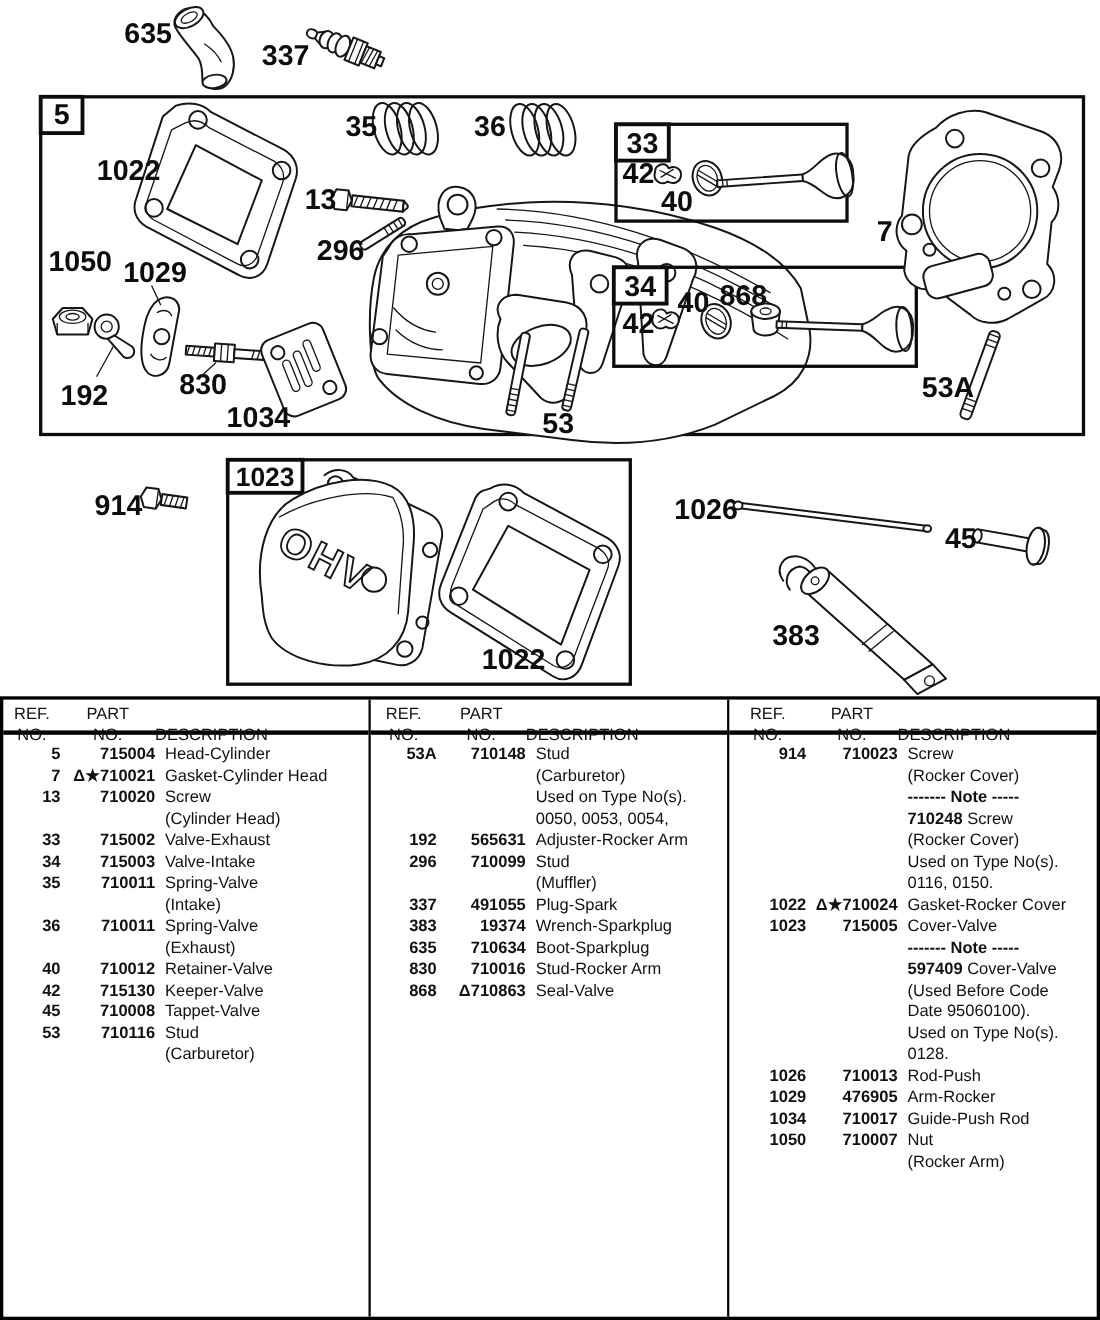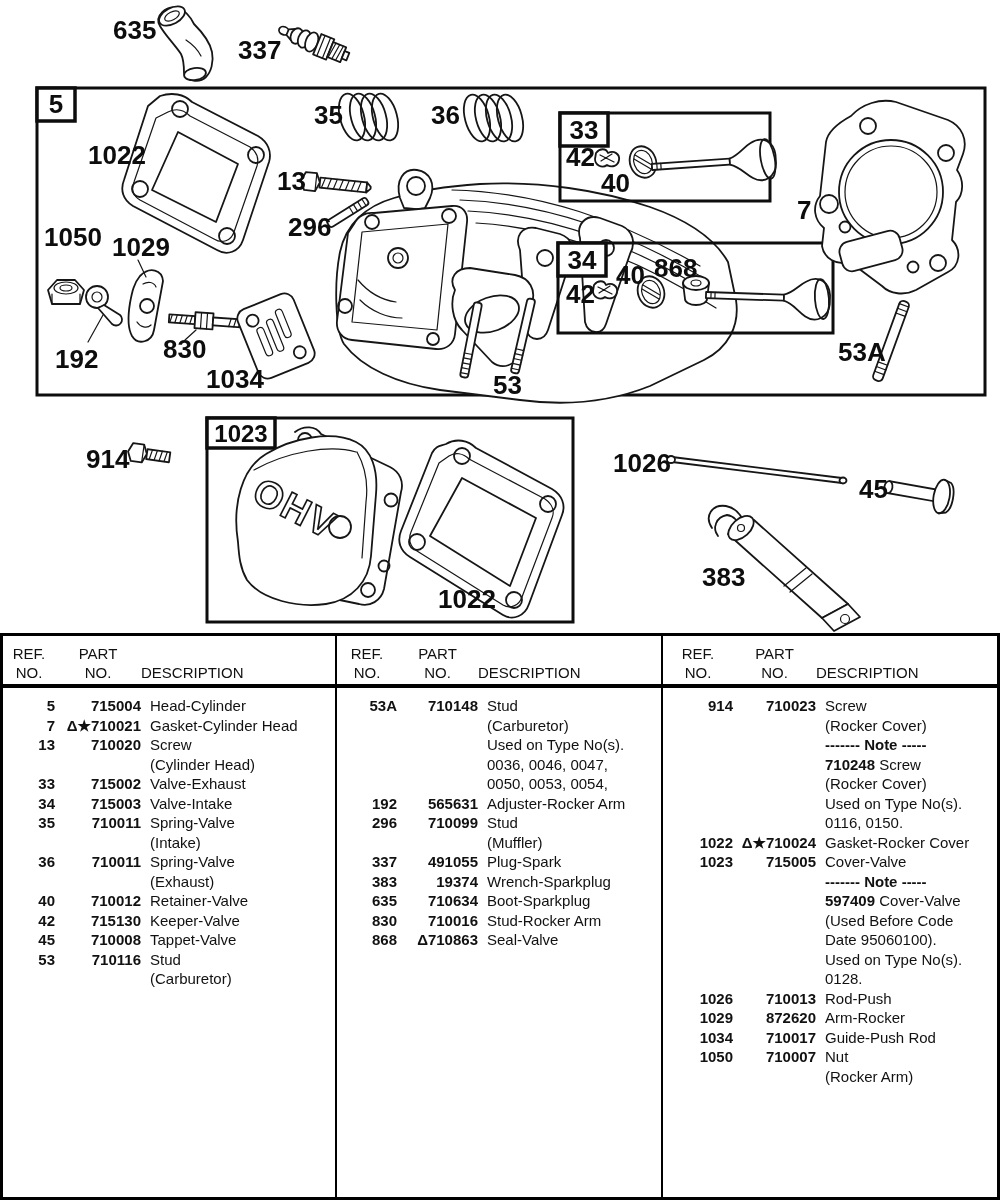--- a/index.html
+++ b/index.html
@@ -16,21 +16,21 @@
   .lblc{font:bold 26px "Liberation Sans",sans-serif;fill:#0d0d0d;text-anchor:middle;}
   .ohv{font:bold 38px "Liberation Sans",sans-serif;fill:#fff;stroke:#161616;stroke-width:1.7;letter-spacing:2px;}
   
   #parts-table{position:absolute;left:0;top:633px;width:1000px;height:567px;box-sizing:border-box;
     border:3px solid #000;display:grid;grid-template-columns:332px 326px 336px;background:#fff;}
   .tcol{box-sizing:border-box;border-left:2px solid #000;display:flex;flex-direction:column;min-width:0;
     --w1:52px;--w2:86px;}
   .tcol.c1{border-left:none;}
   .tcol.c2{--w1:60px;--w2:81px;}
   .tcol.c3{--w1:70px;--w2:83px;}
-  .thead{box-sizing:border-box;height:52px;border-bottom:4px solid #000;display:grid;
+  .thead{box-sizing:border-box;height:32px;border-bottom:4px solid #000;display:grid;
     grid-template-columns:var(--w1) var(--w2) 1fr;align-items:end;padding:4px 0 2px;font-size:15px;line-height:19px;}
   .h-ref,.h-part{display:flex;flex-direction:column;align-items:center;}
   .h-desc{text-align:left;}
   .rows{padding-top:8px;}
   .trow{display:grid;grid-template-columns:var(--w1) var(--w2) 1fr;font-size:15px;line-height:19.5px;}
   .c-ref,.c-part{text-align:right;font-weight:bold;white-space:pre;}
   .c-desc{padding-left:9px;white-space:pre;}
   .c-bold{font-weight:bold;}
 </style>
 </head>
@@ -431,25 +431,20 @@
             <span class="c-desc"><span class="c-bold"></span><span class="c-rest">(Carburetor)</span></span>
           </div>
           <div class="trow">
             <span class="c-ref"></span>
             <span class="c-part"></span>
             <span class="c-desc"><span class="c-bold"></span><span class="c-rest">Used on Type No(s).</span></span>
           </div>
           <div class="trow">
             <span class="c-ref"></span>
             <span class="c-part"></span>
-            <span class="c-desc"><span class="c-bold"></span><span class="c-rest">0036, 0046, 0047,</span></span>
-          </div>
-          <div class="trow">
-            <span class="c-ref"></span>
-            <span class="c-part"></span>
             <span class="c-desc"><span class="c-bold"></span><span class="c-rest">0050, 0053, 0054,</span></span>
           </div>
           <div class="trow">
             <span class="c-ref">192</span>
             <span class="c-part">565631</span>
             <span class="c-desc"><span class="c-bold"></span><span class="c-rest">Adjuster-Rocker Arm</span></span>
           </div>
           <div class="trow">
             <span class="c-ref">296</span>
             <span class="c-part">710099</span>
@@ -575,21 +570,21 @@
             <span class="c-part"></span>
             <span class="c-desc"><span class="c-bold"></span><span class="c-rest">0128.</span></span>
           </div>
           <div class="trow">
             <span class="c-ref">1026</span>
             <span class="c-part">710013</span>
             <span class="c-desc"><span class="c-bold"></span><span class="c-rest">Rod-Push</span></span>
           </div>
           <div class="trow">
             <span class="c-ref">1029</span>
-            <span class="c-part">872620</span>
+            <span class="c-part">476905</span>
             <span class="c-desc"><span class="c-bold"></span><span class="c-rest">Arm-Rocker</span></span>
           </div>
           <div class="trow">
             <span class="c-ref">1034</span>
             <span class="c-part">710017</span>
             <span class="c-desc"><span class="c-bold"></span><span class="c-rest">Guide-Push Rod</span></span>
           </div>
           <div class="trow">
             <span class="c-ref">1050</span>
             <span class="c-part">710007</span>

